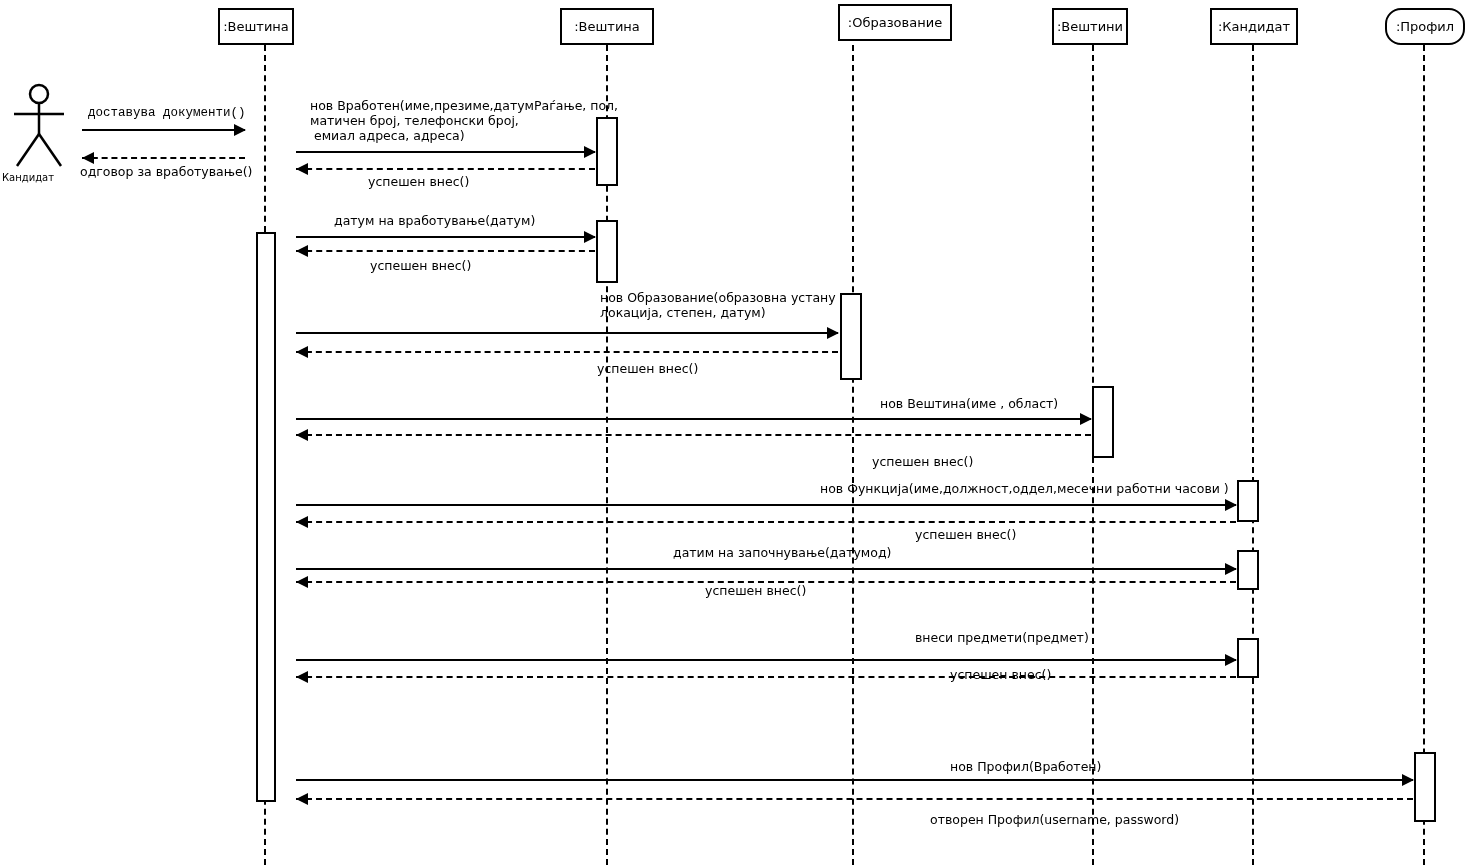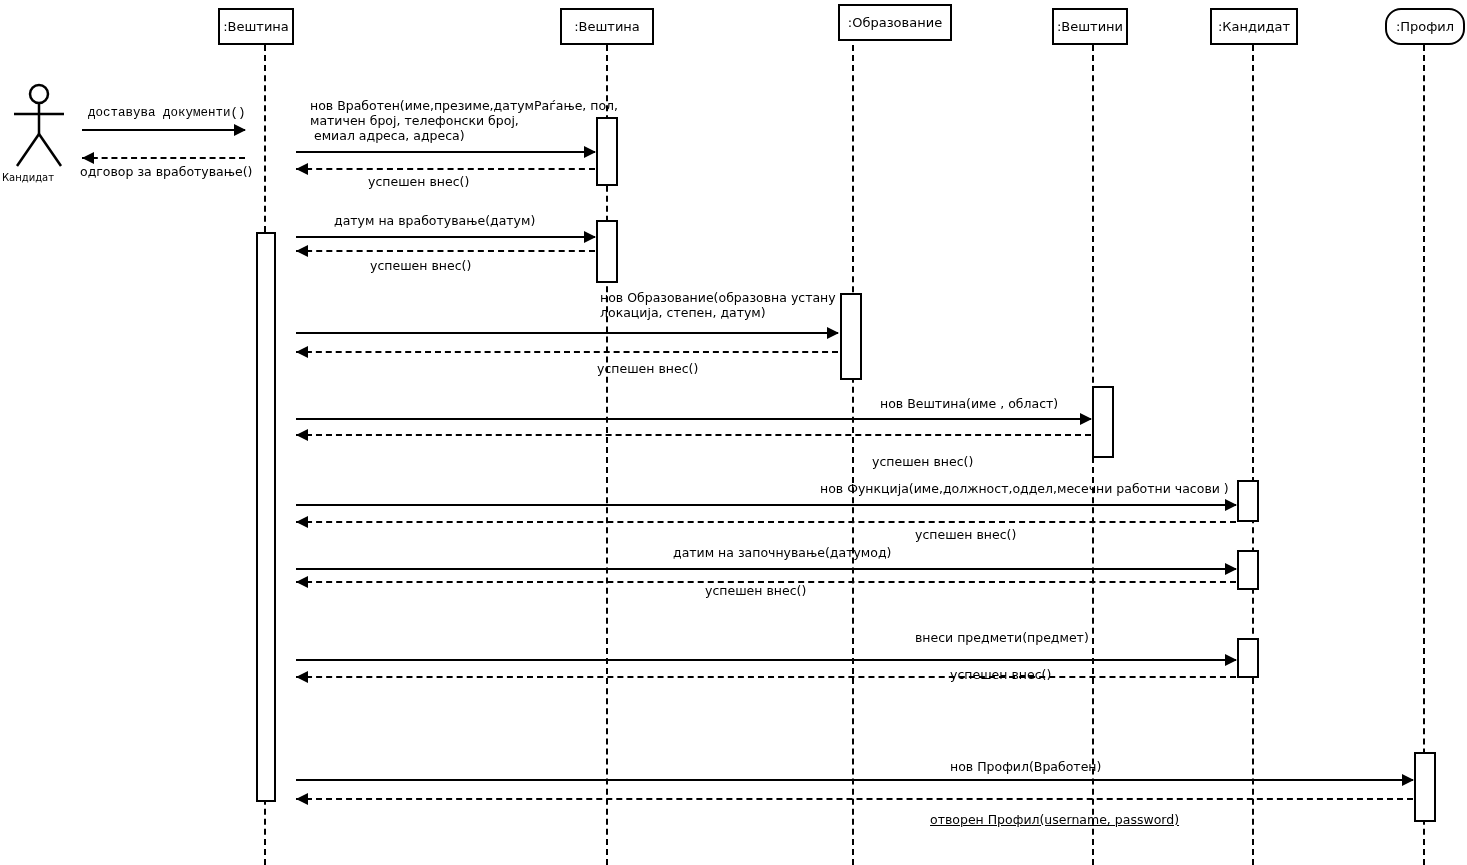--- a/index.html
+++ b/index.html
@@ -147,16 +147,16 @@
       <div class="arrow-r" style="left: 1225px; top: 654px;"></div>
       <div class="msg-label" style="left: 915px; top: 630px;">внеси предмети(предмет)</div>
       <div class="msg-line dashed" style="left: 296px; top: 676px; width: 940px;"></div>
       <div class="arrow-l" style="left: 296px; top: 671px;"></div>
       <div class="msg-label" style="left: 950px; top: 667px;">успешен внес()</div>
       <div class="msg-line" style="left: 296px; top: 779px; width: 1117px;"></div>
       <div class="arrow-r" style="left: 1402px; top: 774px;"></div>
       <div class="msg-label" style="left: 950px; top: 759px;">нов Профил(Вработен)</div>
       <div class="msg-line dashed" style="left: 296px; top: 798px; width: 1117px;"></div>
       <div class="arrow-l" style="left: 296px; top: 793px;"></div>
-      <div class="msg-label" style="left: 930px; top: 812px; text-decoration: underline;">отворен Профил(username, password)</div>
+      <div class="msg-label" style="left: 930px; top: 812px;">отворен Профил(username, password)</div>
     </div>
 
 </div>
 
 </body></html>

